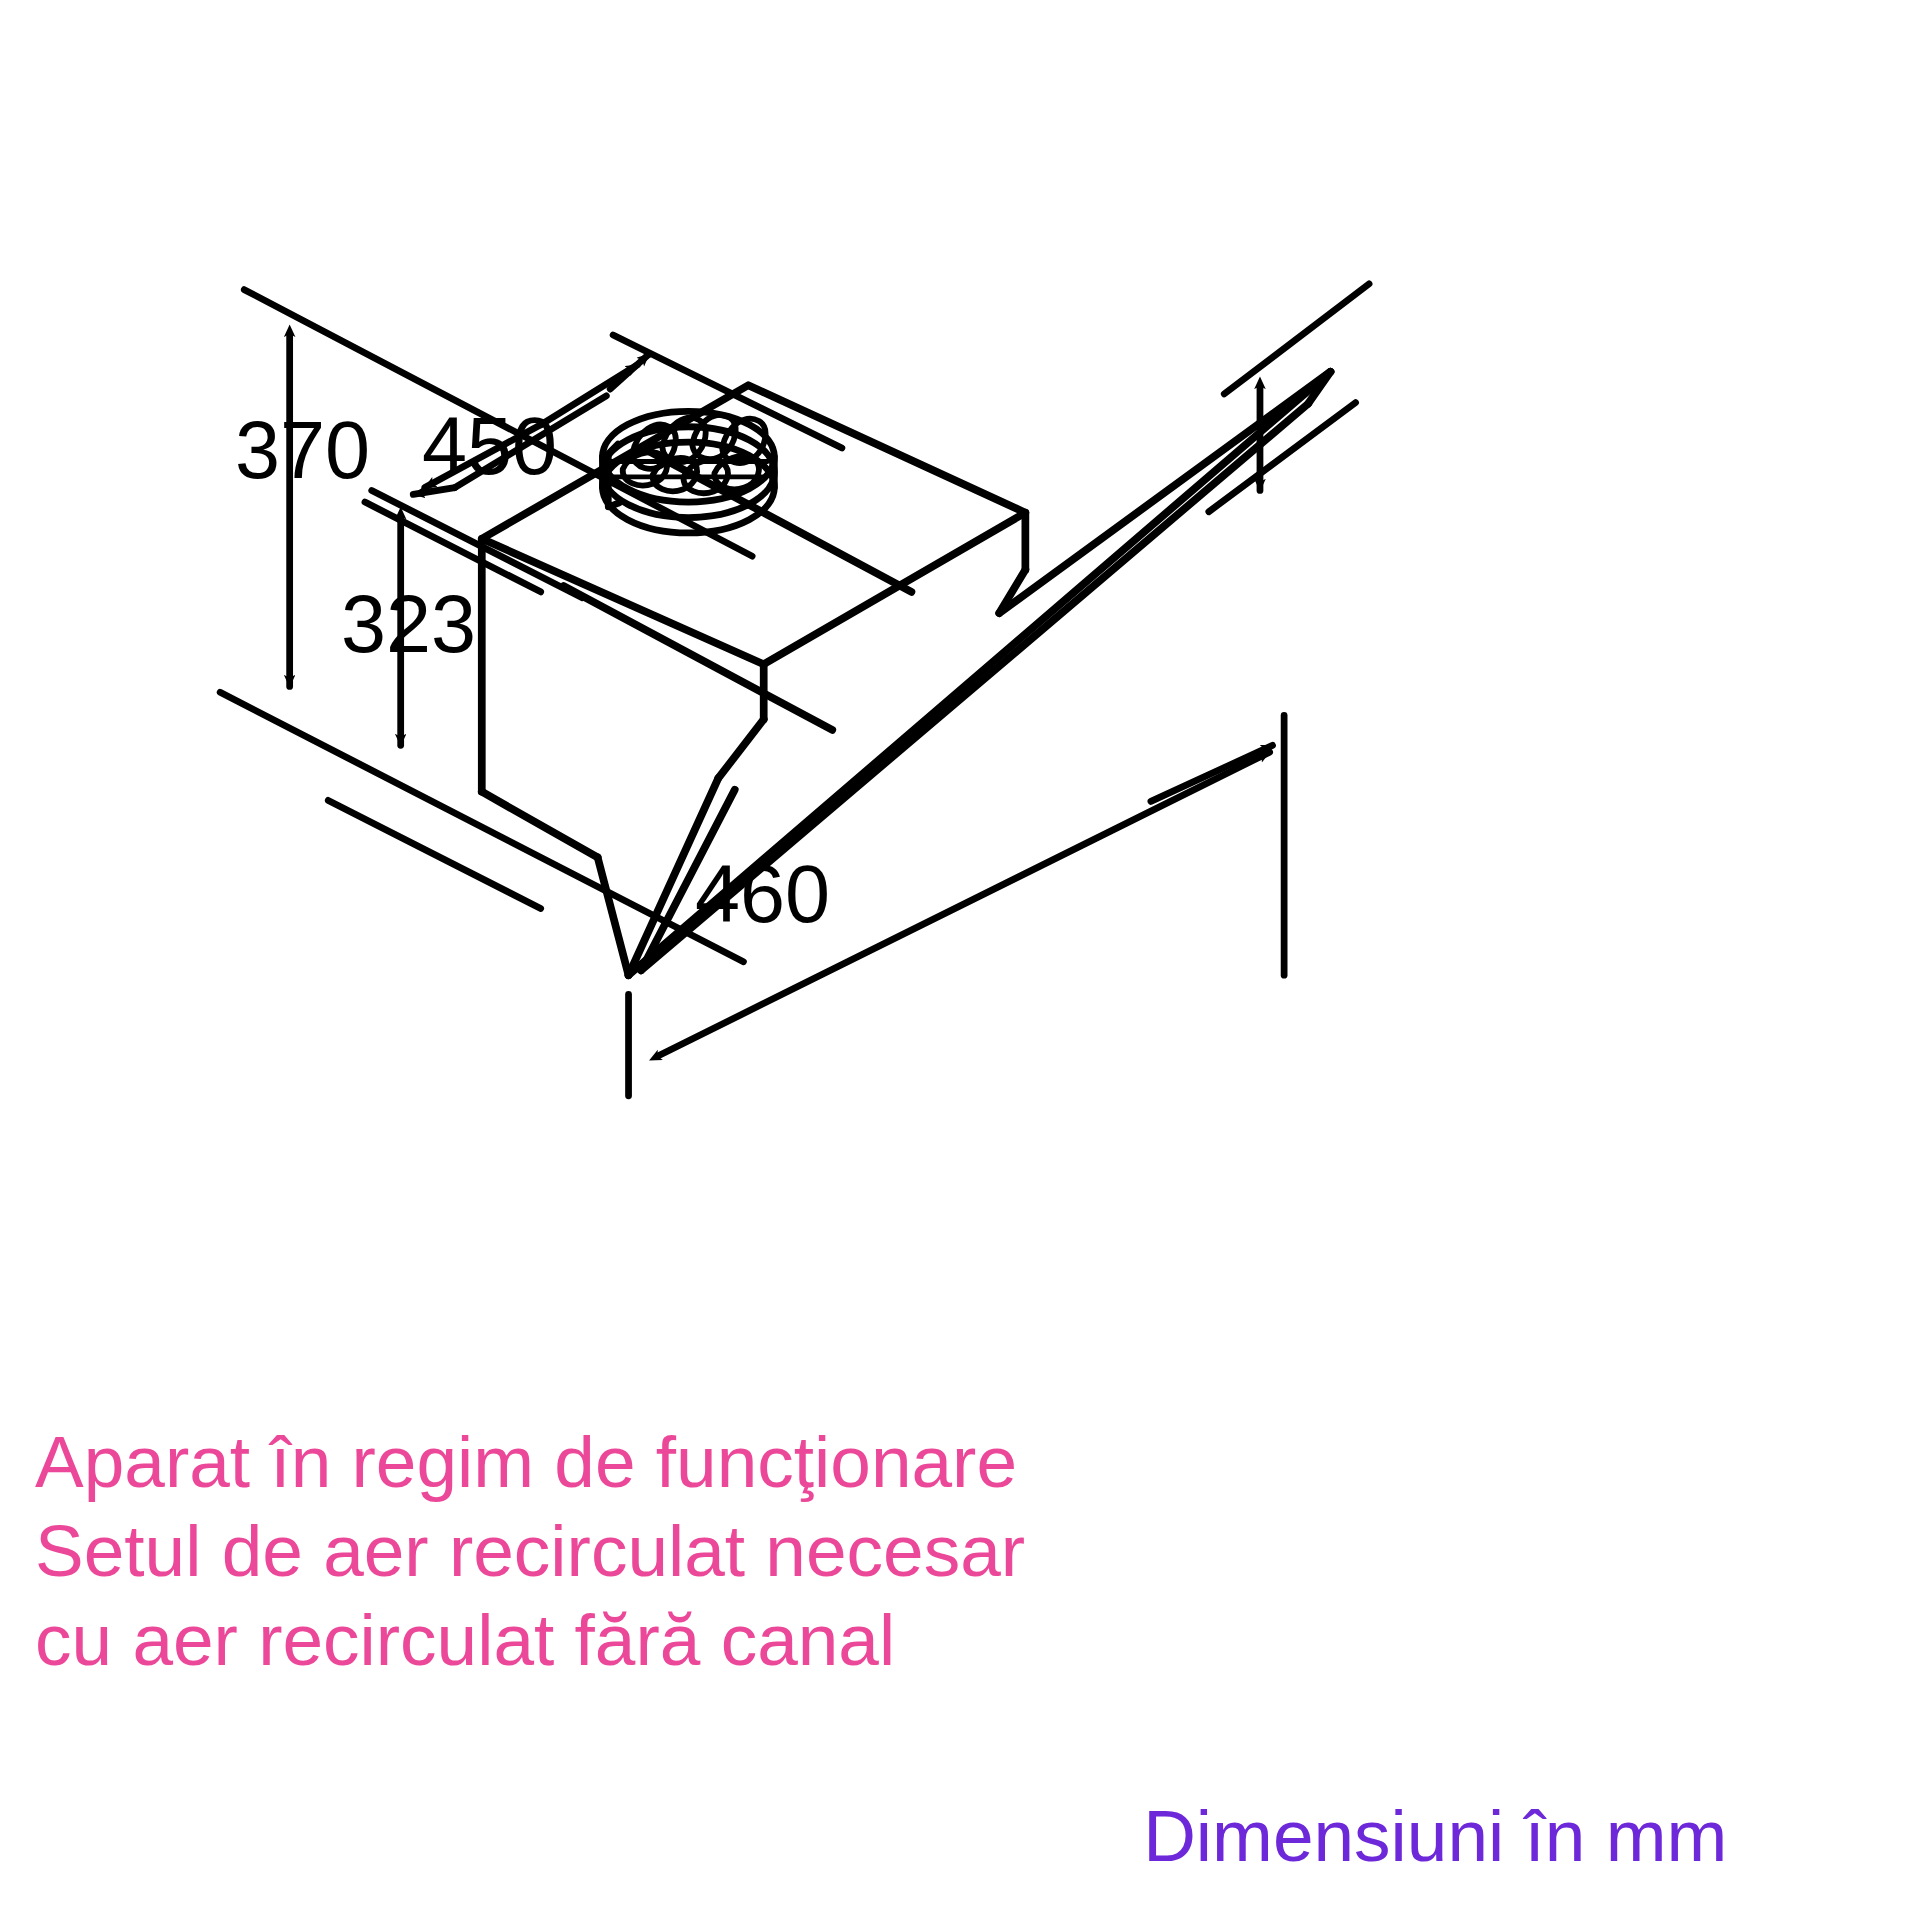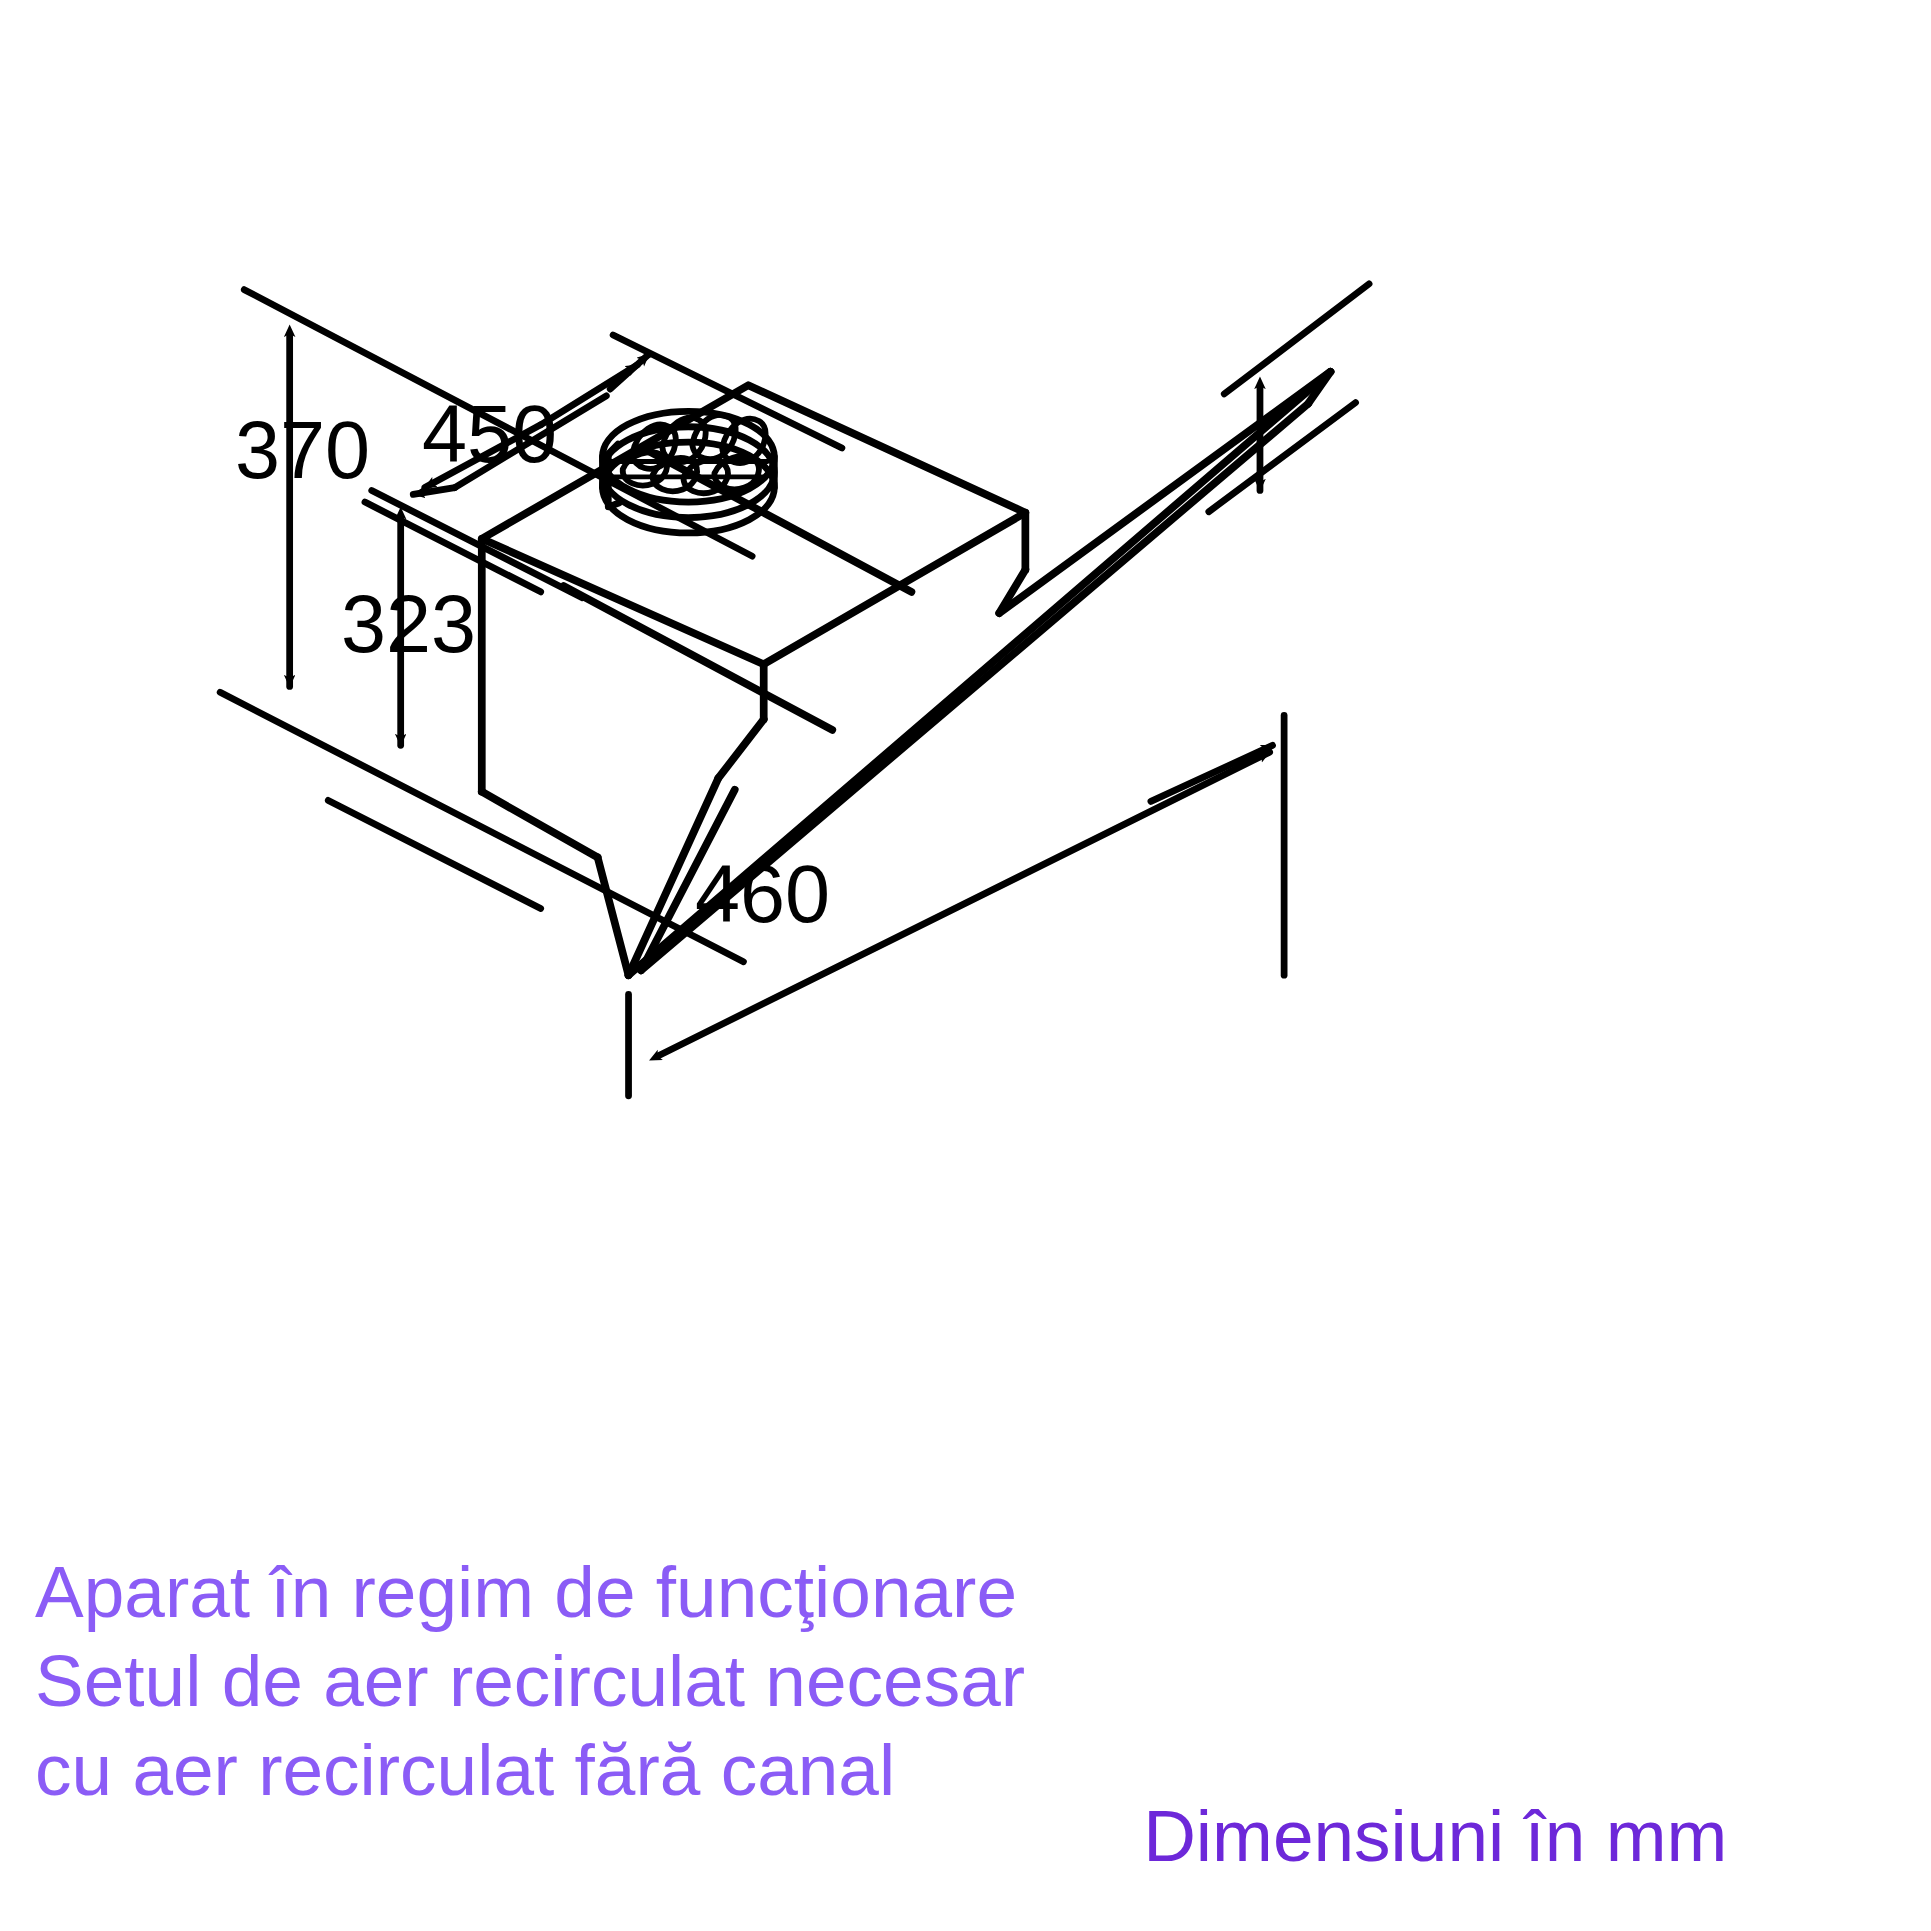--- a/index.html
+++ b/index.html
@@ -26,40 +26,40 @@
     position: absolute;
     font-family: "Liberation Sans", sans-serif;
     font-weight: 400;
     color: #000000;
     white-space: nowrap;
     line-height: 1;
   }
   .note-block {
     position: absolute;
     left: 35px;
-    top: 1547px;
+    top: 1417px;
     font-family: "Liberation Sans", sans-serif;
     font-size: 73px;
     line-height: 89px;
-    color: #8b5cf6;
+    color: #ec4899;
     white-space: nowrap;
   }
   .units-note {
     position: absolute;
     right: 9.7px;
     top: 1791px;
     font-family: "Liberation Sans", sans-serif;
     font-size: 73px;
     line-height: 89px;
     color: #6d28d9;
     white-space: nowrap;
     text-align: right;
   }
   .d370 { left: 235px;  top: 410px; font-size: 81px; }
-  .d450 { left: 422px;  top: 394px; font-size: 81px; }
+  .d450 { left: 422px;  top: 406px; font-size: 81px; }
   .d323 { left: 341px;  top: 584px; font-size: 81px; }
   .d452 { left: 1767px; top: 406px; font-size: 81px; font-family: Liberation Serif, serif; }
   .d890 { left: 695px;  top: 854px; font-size: 81px; }
 </style>
 </head>
 <body>
 
 <div id="page">
 
   <svg id="drawing" viewBox="0 0 2000 2000" xmlns="http://www.w3.org/2000/svg">

